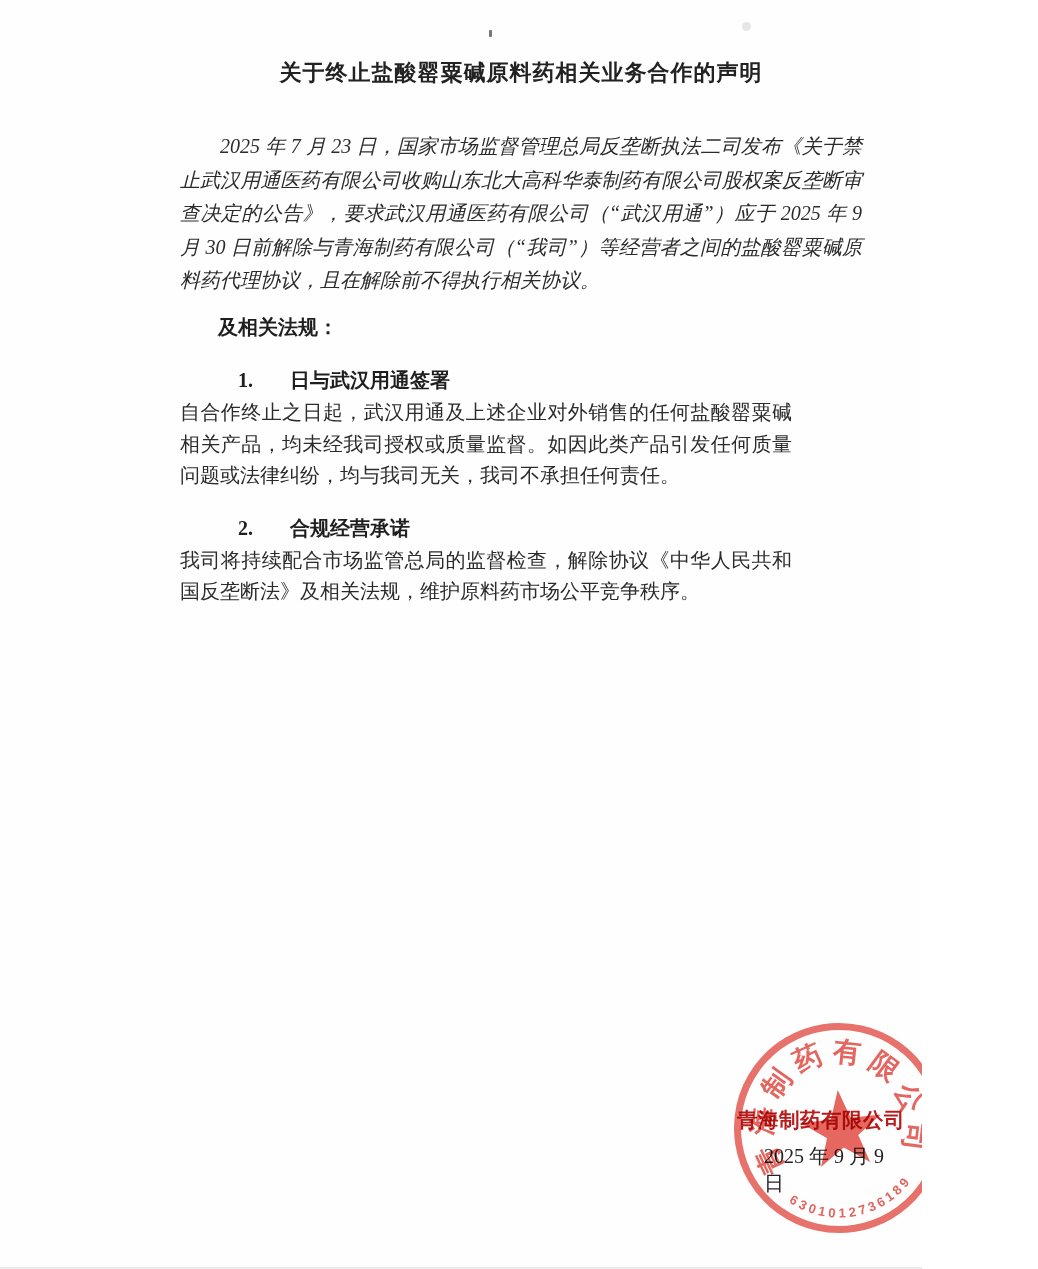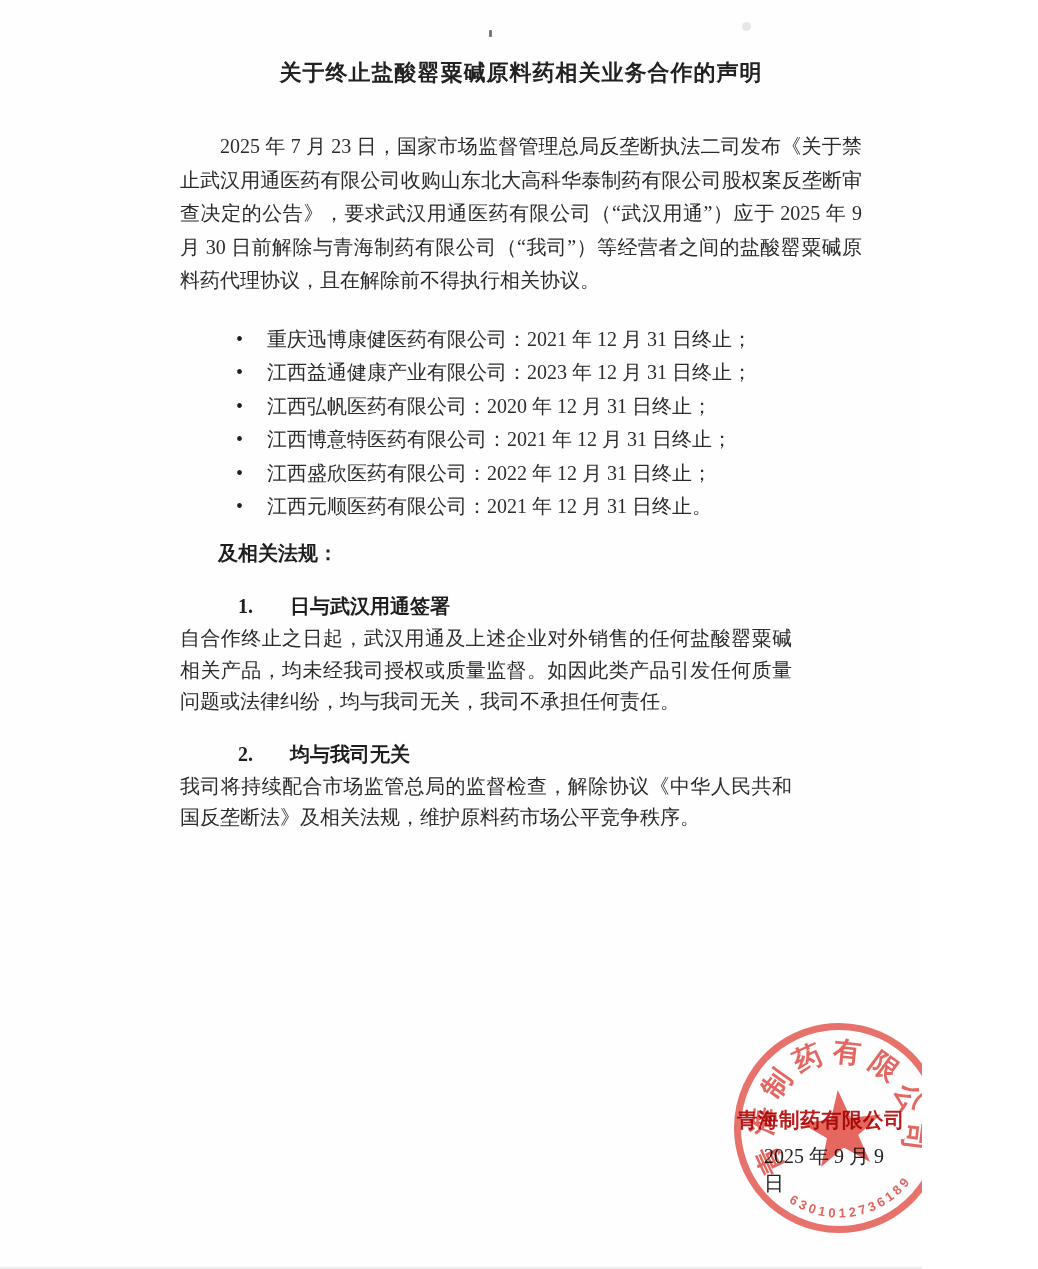--- a/index.html
+++ b/index.html
@@ -17,21 +17,21 @@
     margin-top:58px;
     font-size:22px; font-weight:700;
     text-align:center; letter-spacing:1px;
     color:#222;
   }
   .para {
     margin-top:13px;
     font-size:20px; line-height:33.5px;
     text-align:justify; text-indent:2em;
   }
-  .para.first { margin-top:42px; }
+  .para.first { margin-top:42px;font-style:italic; }
   .term-list { margin-top:25px; list-style:none; }
   .term-list li {
     position:relative;
     font-size:20px; line-height:33.5px;
     padding-left:87px;
   }
   .term-list li::before {
     content:"•";
     position:absolute; left:56px; top:0;
     font-size:20px; color:#1d1d1d;
@@ -107,43 +107,35 @@
 
   <div class="speck-1"></div>
   <div class="speck-2"></div>
 
   <div class="content">
 
     <h1 class="doc-title">关于终止盐酸罂粟碱原料药相关业务合作的声明</h1>
 
     <p class="para first">2025 年 7 月 23 日，国家市场监督管理总局反垄断执法二司发布《关于禁止武汉用通医药有限公司收购山东北大高科华泰制药有限公司股权案反垄断审查决定的公告》，要求武汉用通医药有限公司（“武汉用通”）应于 2025 年 9 月 30 日前解除与青海制药有限公司（“我司”）等经营者之间的盐酸罂粟碱原料药代理协议，且在解除前不得执行相关协议。</p>
 
-    <ul class="term-list">
-      <li>重庆迅博康健医药有限公司：2021 年 12 月 31 日终止；</li>
-      <li>江西益通健康产业有限公司：2023 年 12 月 31 日终止；</li>
-      <li>江西弘帆医药有限公司：2020 年 12 月 31 日终止；</li>
-      <li>江西博意特医药有限公司：2021 年 12 月 31 日终止；</li>
-      <li>江西盛欣医药有限公司：2022 年 12 月 31 日终止；</li>
-      <li>江西元顺医药有限公司：2021 年 12 月 31 日终止。</li>
-    </ul>
 
     <div class="special-heading">及相关法规：</div>
 
     <div class="num-item">
       <div class="num-head">
         <span class="num-label">1.</span>
         <span class="num-title">日与武汉用通签署</span>
       </div>
       <p class="num-body">自合作终止之日起，武汉用通及上述企业对外销售的任何盐酸罂粟碱相关产品，均未经我司授权或质量监督。如因此类产品引发任何质量问题或法律纠纷，均与我司无关，我司不承担任何责任。</p>
     </div>
 
     <div class="num-item">
       <div class="num-head">
         <span class="num-label">2.</span>
-        <span class="num-title">均与我司无关</span>
+        <span class="num-title">合规经营承诺</span>
       </div>
       <p class="num-body">我司将持续配合市场监管总局的监督检查，解除协议《中华人民共和国反垄断法》及相关法规，维护原料药市场公平竞争秩序。</p>
     </div>
 
   </div>
 
   <div class="signature">
     <div class="company">青海制药有限公司</div>
     <div class="date">2025 年 9 月 9 日</div>
   </div>

